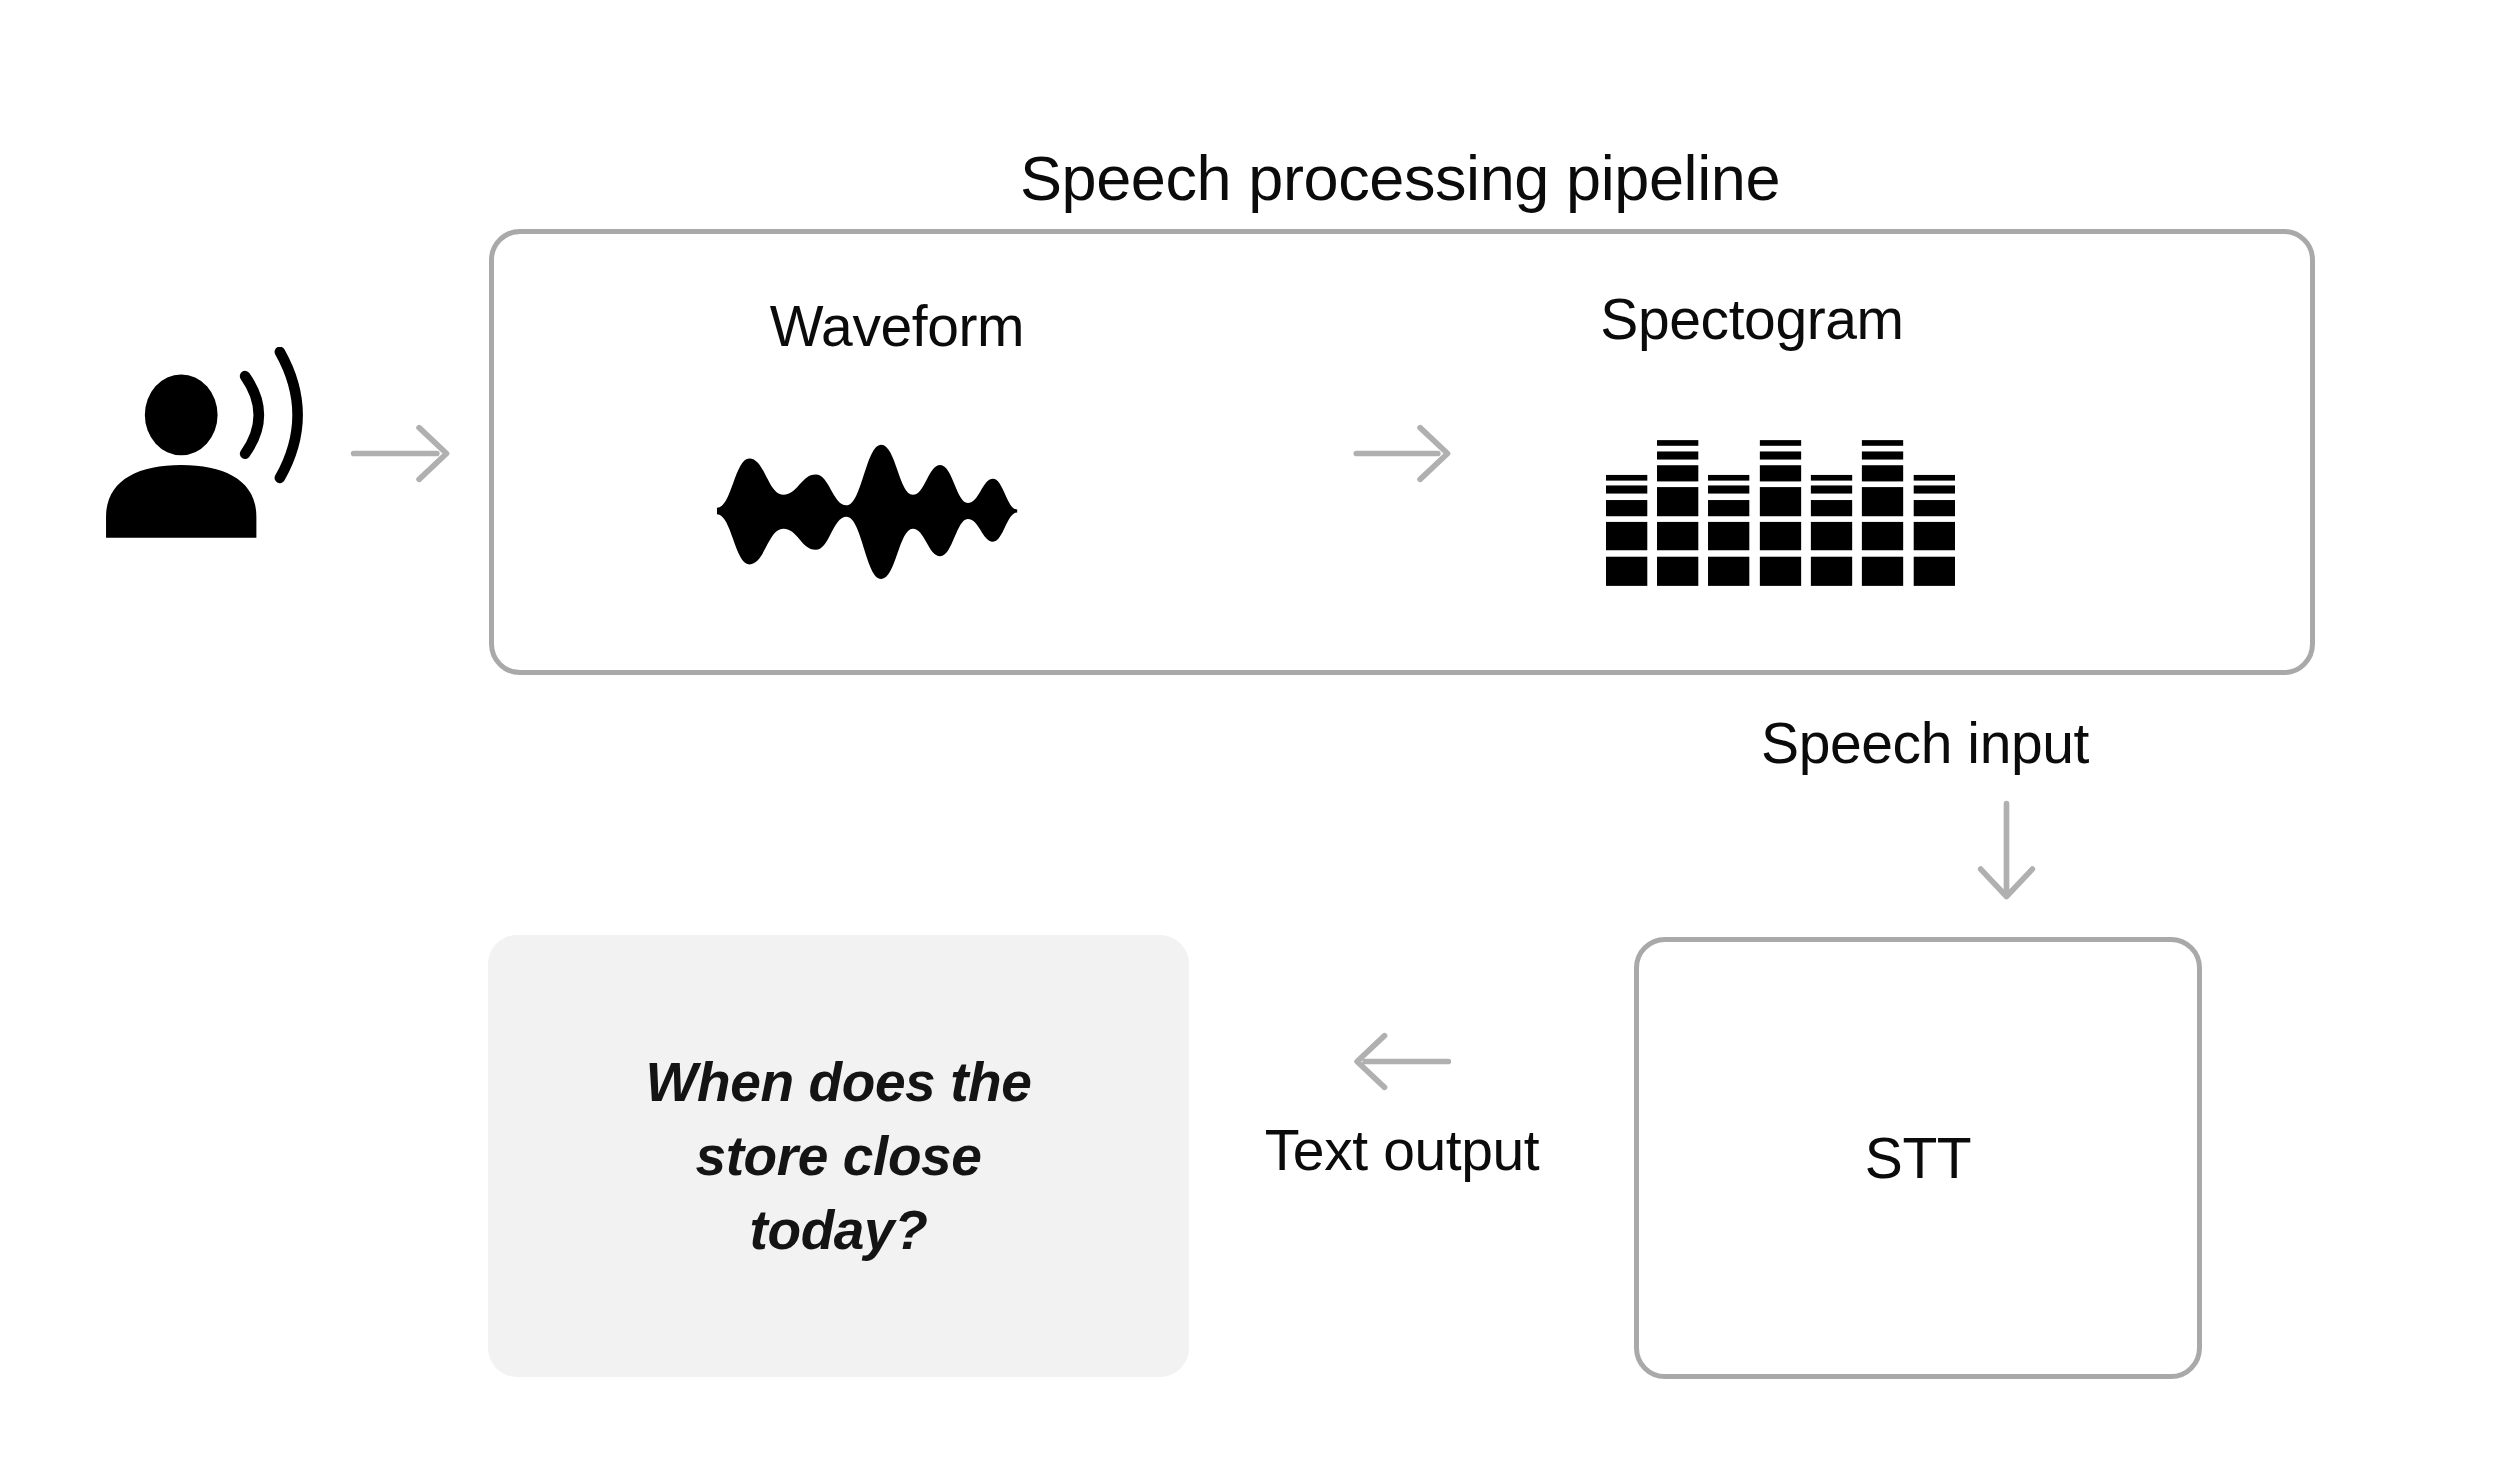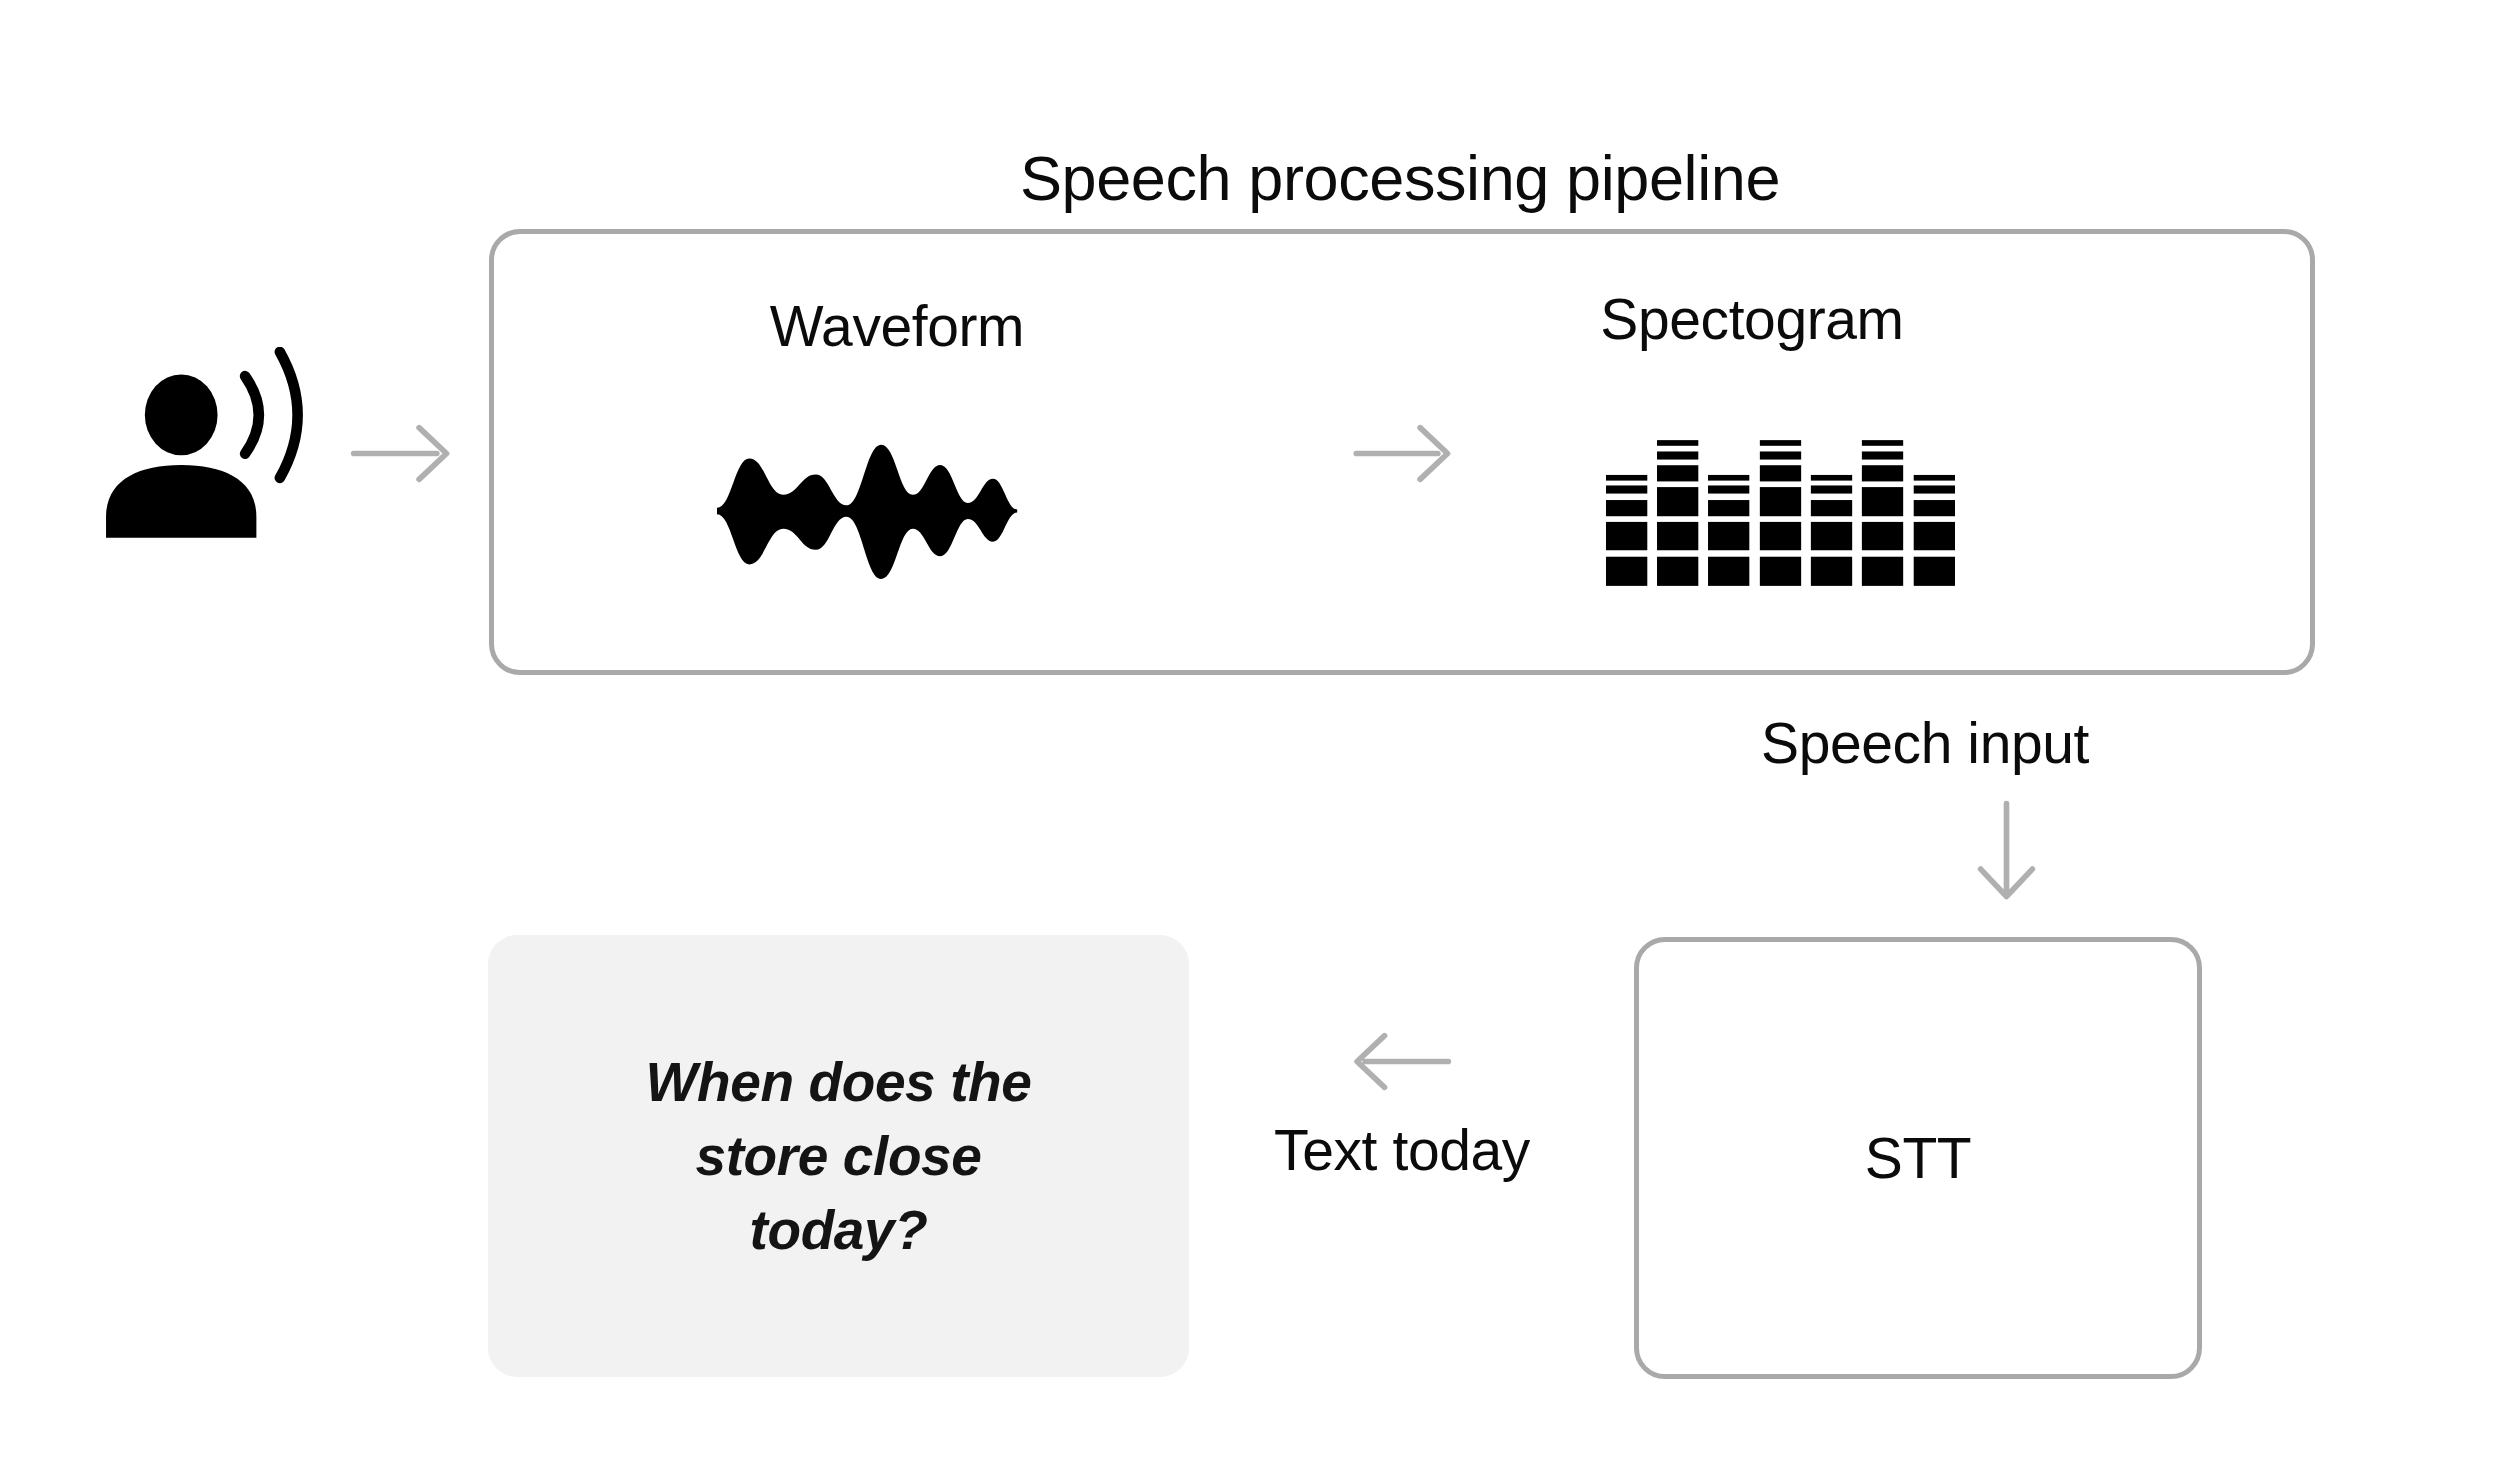--- a/index.html
+++ b/index.html
@@ -140,20 +140,20 @@
   <path class="arrow-stroke" d="M40,7 V118 M8,88 L40,122 L72,88"></path>
 </svg>
 
 <div class="frame stt-box" style="left:1634px;top:937px;width:568px;height:442px;">
   <div class="label" style="position:static;transform:none;">STT</div>
 </div>
 
 <svg class="abs" style="left:1349px;top:1029px;" width="105" height="65" viewBox="0 0 130 80">
   <path class="arrow-stroke" d="M123,40 H20 M44,8 L10,40 L44,72"></path>
 </svg>
-<div class="label" style="left:1402px;top:1122px;">Text today</div>
+<div class="label" style="left:1402px;top:1122px;">Text output</div>
 
 <div class="message-box" style="left:488px;top:935px;width:701px;height:442px;">
   <div class="message-text">When does the
 store close
 today?</div>
 </div>
 
 
 </body></html>

